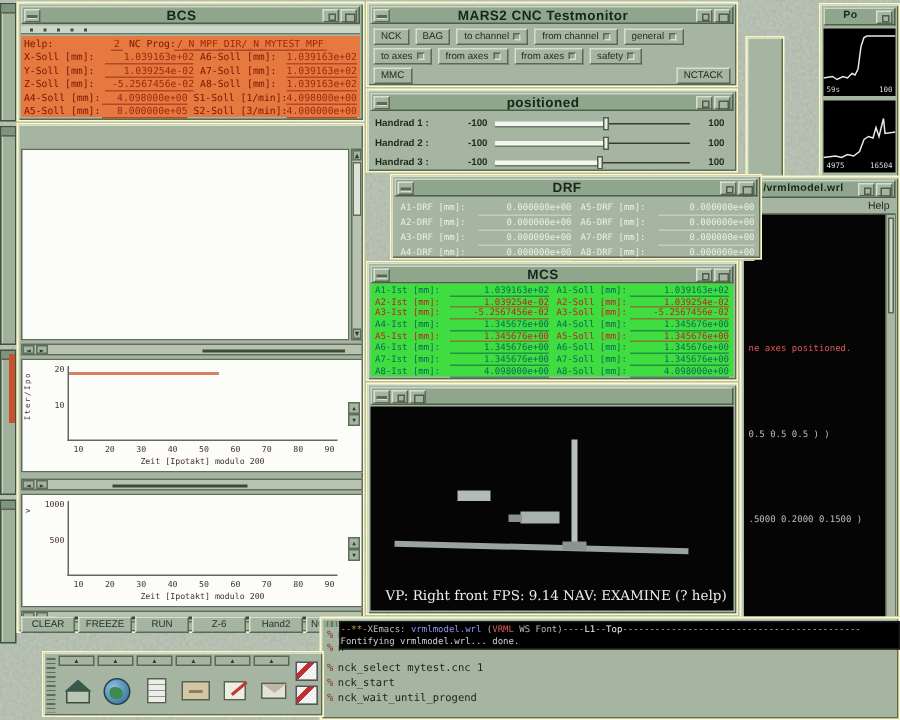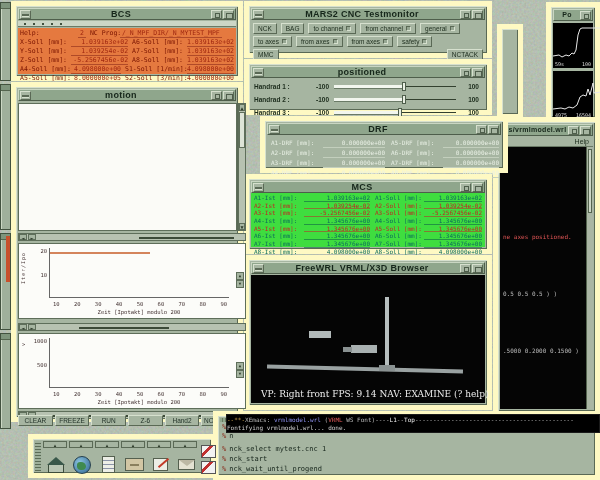--- a/index.html
+++ b/index.html
@@ -1,20 +1,20 @@
 <!DOCTYPE html>
 <html><head>
 <meta charset="utf-8">
 <style>
   *{box-sizing:border-box;margin:0;padding:0}
   html,body{width:600px;height:480px;overflow:hidden}
   body{position:relative;font-family:"Liberation Sans",sans-serif;background:#7d8b76}
   #bg{position:absolute;left:0;top:0;z-index:0}
 
-  .win{position:absolute;background:#a6b5a1;border:5px solid #fef9c3;
+  .win{position:absolute;background:#a6b5a1;border:1px solid #fef9c3;
        box-shadow:inset 1px 1px 0 #d6e0ce, inset -1px -1px 0 #5a6955}
   .tbar{position:absolute;left:2px;top:2px;right:2px;height:12px;background:#8fa68c;
         border:1px solid;border-color:#c9d6c2 #4e5e4b #4e5e4b #c9d6c2;
         display:flex;align-items:center;gap:1px;padding:0 1px}
   .tmenu,.tbtn{width:11px;height:9px;flex:none;background:#a6b5a1;border:1px solid;
         border-color:#d6e0ce #5a6955 #5a6955 #d6e0ce;position:relative}
   .tmenu::after{content:"";position:absolute;left:1px;right:1px;top:3px;height:2px;
         background:#5a6955;border-bottom:1px solid #d6e0ce}
   .tbtn::after{content:"";position:absolute;left:3px;top:2px;width:3px;height:3px;border:1px solid #4e5e4b}
   .tbtn.max::after{width:5px;height:5px;left:2px}
@@ -252,26 +252,20 @@
     <div class="brow">
       <span class="bl1">A5-Soll [mm]:</span>
         <span class="bv1">8.000000e+05</span>
       <span class="bl2">S2-Soll [3/min]:</span>
         <span class="bv2">4.000000e+00</span>
     </div>
   </div>
 </div>
 
 <div class="win" id="motion">
-  <div class="tbar">
-    <span class="tmenu"></span>
-    <span class="ttl">motion</span>
-    <span class="tbtn"></span>
-    <span class="tbtn max"></span>
-  </div>
   <div class="mo-canvas"></div>
   <div class="vscroll">
     <i class="varr" style="top:0">▲</i>
     <div class="vthumb" style="top:8px"></div>
     <i class="varr" style="bottom:0">▼</i>
   </div>
   <div class="hscroll" style="top:146px">
     <i class="harr" style="left:0">◄</i>
     <i class="harr" style="left:9px">►</i>
     <div class="hline" style="left:120px;width:95px"></div>
@@ -525,21 +519,20 @@
         <span class="mv">4.098000e+00</span>
       <span class="ml m2">A8-Soll [mm]:</span>
         <span class="mv m2">4.098000e+00</span>
     </div>
   </div>
 </div>
 
 <div class="win" id="freewrl">
   <div class="tbar">
     <span class="tmenu"></span>
-    <span class="ttl">FreeWRL VRML/X3D Browser</span>
     <span class="tbtn"></span>
     <span class="tbtn max"></span>
   </div>
   <div class="vrml">
     <div class="rail"></div>
     <div class="col"></div>
     <div class="base"></div>
     <div class="tool"></div>
     <div class="tip"></div>
     <div class="fbar"></div>

